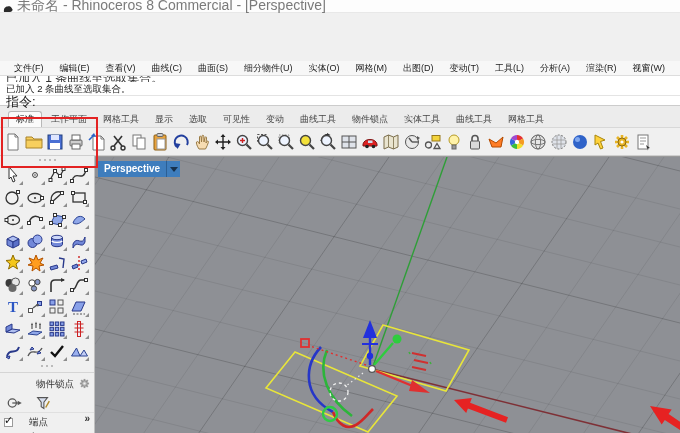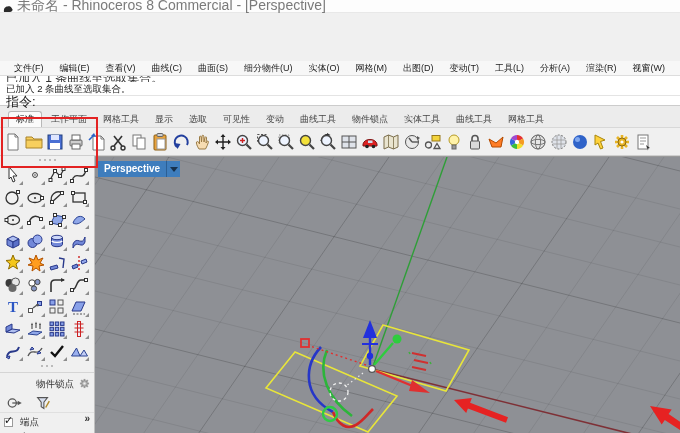--- a/index.html
+++ b/index.html
@@ -40,21 +40,21 @@
   .toolgrid{display:grid;grid-template-columns:repeat(4,22px);padding-left:2px;}
   .tool{width:22px;height:22px;position:relative;display:flex;align-items:center;justify-content:center;}
   .tool::after{content:'';position:absolute;right:1px;bottom:1px;border-left:4px solid transparent;border-bottom:4px solid #8d8d8d;}
 
   .osnap{border-top:1px solid #d5d5d5;margin-top:2px;}
   .osnap-header{display:flex;align-items:center;justify-content:space-between;padding:2px 4px 1px 4px;margin-left:32px;}
   .osnap-title{font-size:9.5px;color:#333;}
   .osnap-tools{display:flex;gap:10px;padding:1px 6px;border-bottom:1px solid #e0e0e0;}
   .osnap-tools .oicon{width:18px;height:16px;}
   .osnap-list{padding:2px 2px 0 4px;position:relative;}
-  .osnap-row{display:flex;align-items:center;gap:7px;height:15px;}
+  .osnap-row{display:flex;align-items:center;gap:16px;height:15px;}
   .cbox{width:9px;height:9px;background:#fff;border:1px solid #9a9a9a;box-sizing:border-box;font-size:11px;line-height:8px;color:#111;overflow:visible;}
   .cbox.checked::before{content:'\2713';display:block;margin:-3px 0 0 -1px;font-weight:bold;}
   .osnap-label{font-size:9.5px;color:#333;}
   .chevron{position:absolute;right:4px;top:0;font-size:10px;color:#333;font-weight:bold;}
 
   
   .viewport{position:relative;flex:1;overflow:hidden;background:#8e9095;border-top:1px solid #9a9a9a;}
   .viewport svg{position:absolute;left:0;top:0;}
   .vp-label{position:absolute;left:3px;top:4px;display:flex;z-index:10;}
   .vp-label .lbl{background:#3e7dbd;color:#fff;font-weight:bold;font-size:10px;padding:2px 6px 3px 6px;}

